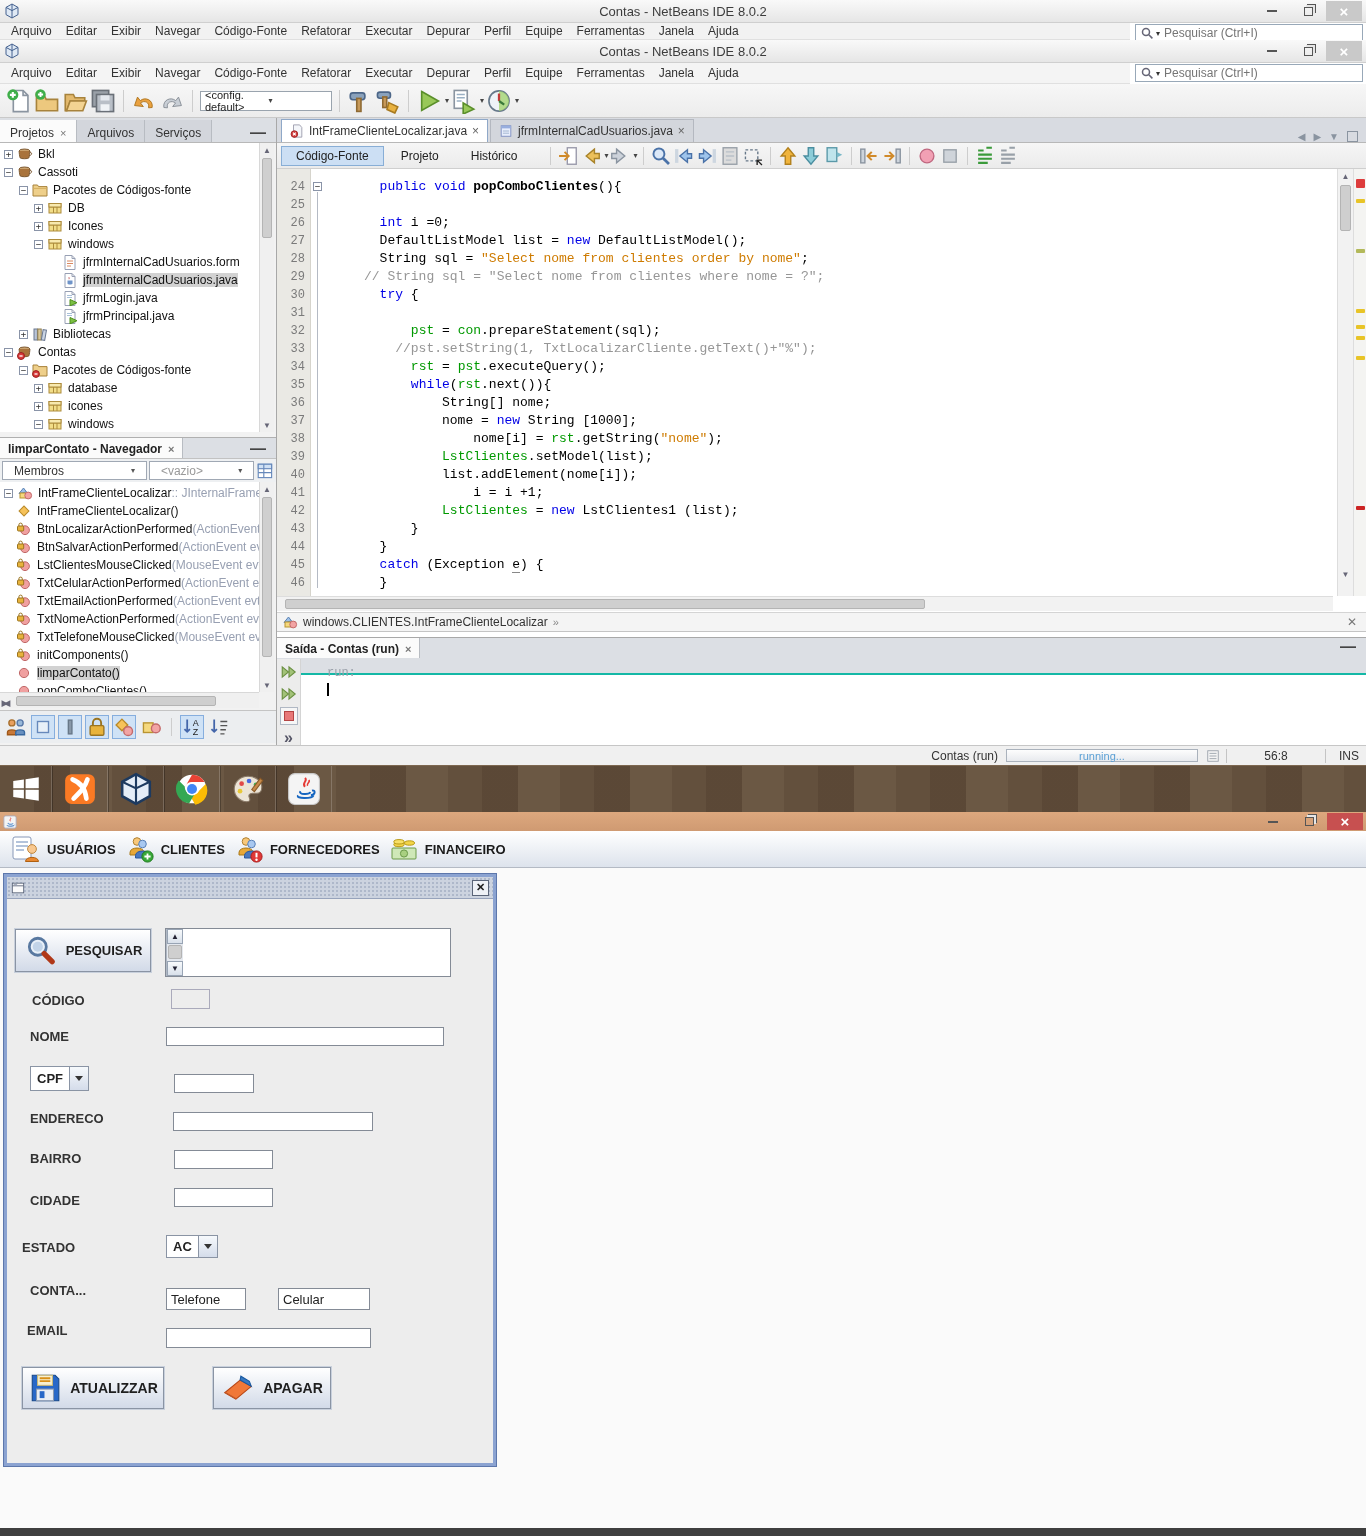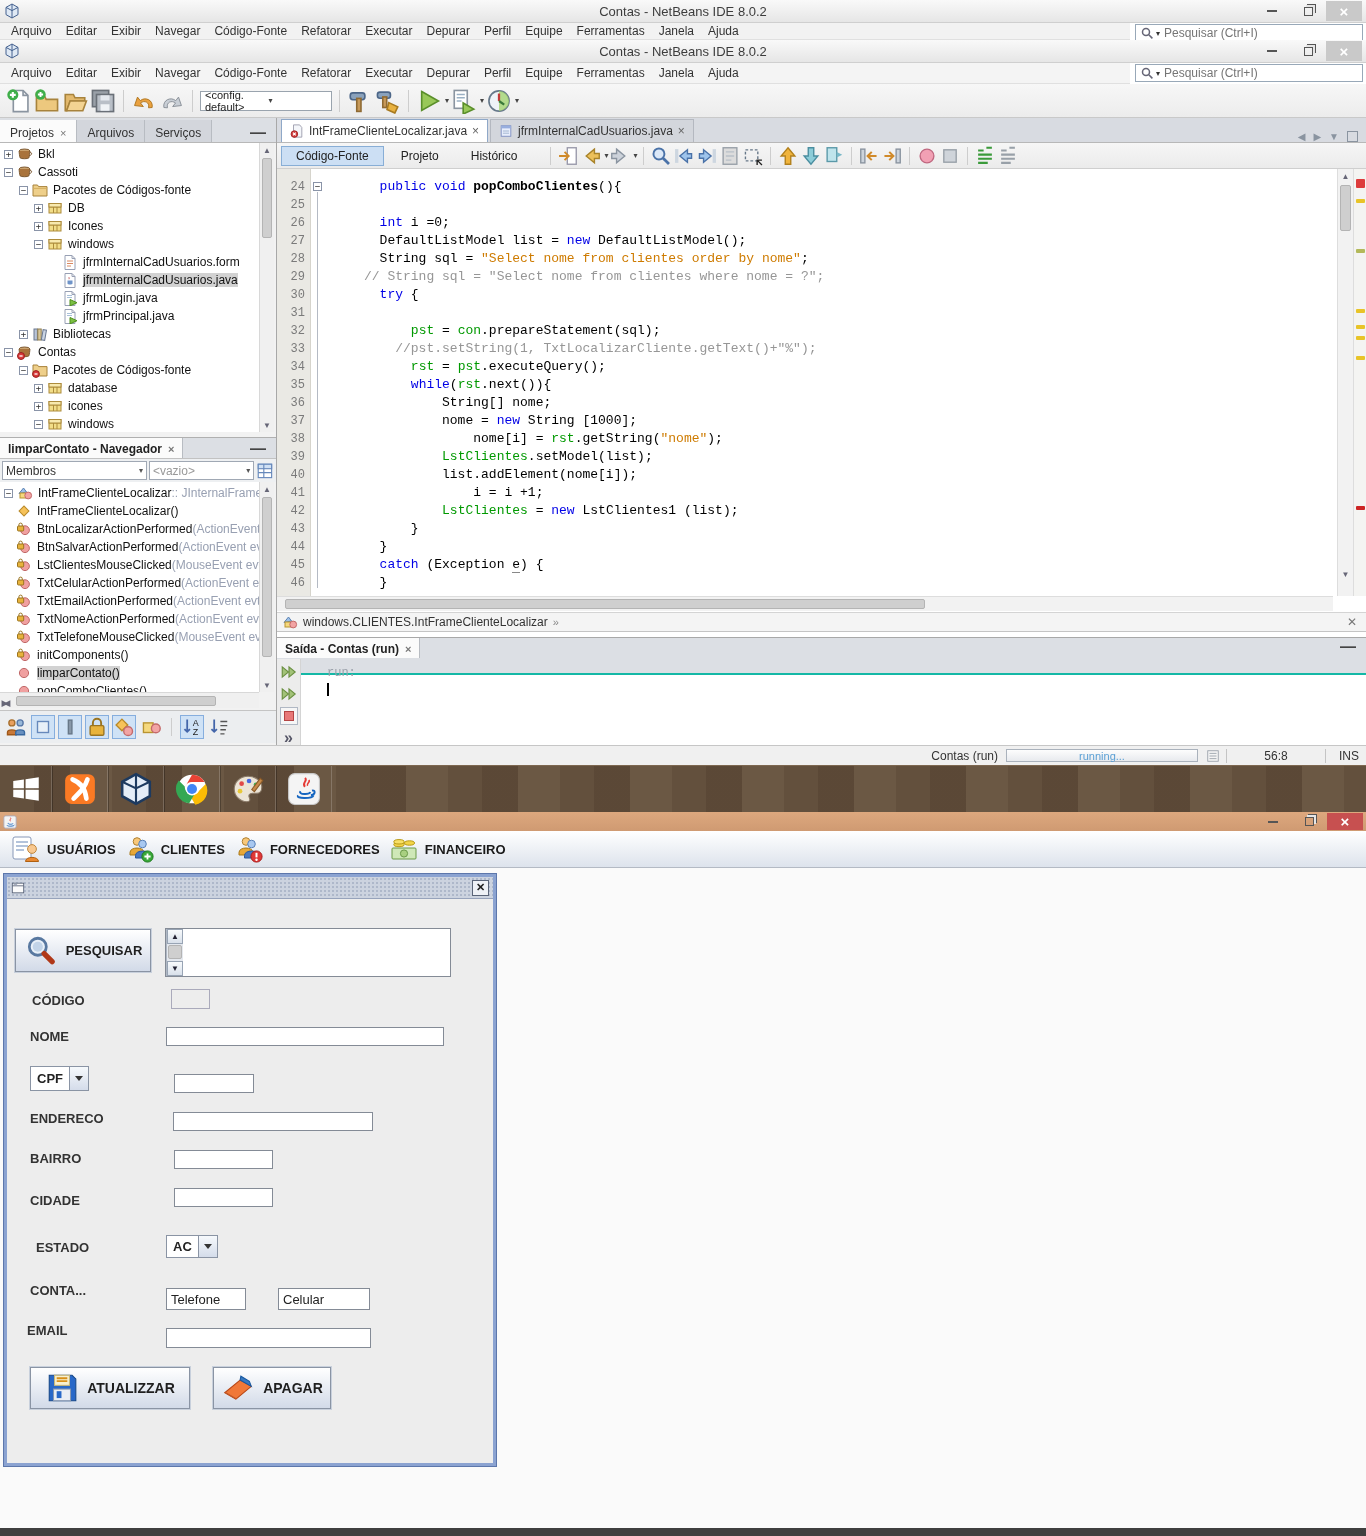--- a/index.html
+++ b/index.html
@@ -43,21 +43,21 @@
 .vthumb{position:absolute;left:2px;right:2px;background:#cfcfcf;border:1px solid #b4b4b4;border-radius:2px}
 .sarrow{position:absolute;left:0;right:0;height:14px;display:flex;align-items:center;justify-content:center}
 .trow{height:18px;display:flex;align-items:center;font-size:12px;white-space:nowrap;color:#111;overflow:hidden}
 .toggle{width:9px;height:9px;border:1px solid #8a94a8;background:#fff;color:#333;font-size:9px;line-height:7px;text-align:center;margin:0 4px 0 2px;flex:none;font-family:"DejaVu Sans Mono",monospace}
 .tlabel{margin-left:5px}
 .tlabel.sel{background:#d2d2d2}
 .mparam{color:#98a0b2}
 #nav-header{position:absolute;left:0;top:319px;width:276px;height:22px;background:#dcdfe4;border-top:1px solid #b0b0b0;border-bottom:1px solid #c2c2c2;display:flex;align-items:flex-end}
 .ntab{height:20px;background:#fbfbfb;border-right:1px solid #b8bcc2;padding:2px 8px 0;font-size:12px;font-weight:bold;color:#222;display:flex;gap:6px;align-items:center}
 #nav-combos{position:absolute;left:0;top:341px;width:276px;height:23px;background:#eef0f2;display:flex;align-items:center;gap:2px;padding:0 2px}
-.ncombo{height:19px;border:1px solid #a0a8b4;background:#fff;display:flex;align-items:center;font-size:12px;color:#333;padding:0 3px;gap:16px}
+.ncombo{height:19px;border:1px solid #a0a8b4;background:#fff;display:flex;align-items:center;font-size:12px;color:#333;padding:0 11px;gap:16px}
 .ncombo .caret{font-size:8px;color:#555;margin-left:auto}
 #nav-members{position:absolute;left:0;top:364px;width:259px;height:210px;background:#fff;overflow:hidden;padding-top:2px}
 #nav-hscroll{position:absolute;left:0;top:574px;width:259px;height:16px;background:#f0f0f0;border-top:1px solid #d8d8d8;font-size:9px;color:#667}
 #nav-filterbar{position:absolute;left:0;top:592px;width:276px;height:33px;background:#eceef0;border-top:1px solid #c4c4c4;display:flex;align-items:center;gap:3px;padding:0 4px}
 .fbtn{width:24px;height:24px;display:flex;align-items:center;justify-content:center;border:1px solid transparent}
 .fbtn.toggled{background:#cfe2f6;border:1px solid #86aede}
 
 #editor-area{position:absolute;left:277px;top:0;width:1089px;height:519px;background:#fff}
 #editor-tabs{height:25px;background:#d8dbe1;border-bottom:1px solid #b8b8b8;display:flex;align-items:flex-end;padding-left:4px}
 .etab{height:23px;display:flex;align-items:center;gap:5px;padding:0 8px;font-size:12px;color:#333;background:#d3d6dc;border:1px solid #b4b8c0;border-bottom:none;margin-right:2px}
@@ -1157,36 +1157,36 @@
 
       <span class="flabel" style="left:23px;top:234px">ENDERECO</span>
       <input class="tf" style="left: 166px; top: 235px; width: 200px; height: 19px;">
 
       <span class="flabel" style="left:23px;top:274px">BAIRRO</span>
       <input class="tf" style="left: 167px; top: 273px; width: 99px; height: 19px;">
 
       <span class="flabel" style="left:23px;top:316px">CIDADE</span>
       <input class="tf" style="left: 167px; top: 311px; width: 99px; height: 19px;">
 
-      <span class="flabel" style="left:29px;top:363px">ESTADO</span>
+      <span class="flabel" style="left:15px;top:363px">ESTADO</span>
       <div class="combo" style="left:159px;top:358px;height:23px">
         <span class="cval">AC</span>
         <span class="carrow">
             <span class="tri"></span>
           </span>
       </div>
 
       <span class="flabel" style="left:23px;top:406px">CONTA...</span>
       <input class="tf" style="left: 159px; top: 411px; width: 80px; height: 22px;" value="Telefone">
       <input class="tf" style="left: 271px; top: 411px; width: 92px; height: 22px;" value="Celular">
 
       <span class="flabel" style="left:20px;top:446px">EMAIL</span>
       <input class="tf" style="left: 159px; top: 451px; width: 205px; height: 20px;">
 
-      <div class="mbtn" style="left:23px;top:490px;width:160px;height:42px">
+      <div class="mbtn" style="left:15px;top:490px;width:142px;height:42px">
         <span class="ic32"><svg viewBox="0 0 32 32">
               <path d="M4 4h21.5L29 7.5V28H4z" fill="#2868c8" stroke="#184888"></path>
               <rect x="9" y="4" width="14" height="9.5" fill="#f8f0d0" stroke="#c8b878"></rect>
               <path d="M11 6.8h10M11 9.6h10" stroke="#d89018" stroke-width="1.7"></path>
               <rect x="8" y="17" width="16" height="11" fill="#eaeef4" stroke="#8898b0"></rect>
               <rect x="11" y="19" width="4.5" height="6.5" fill="#2868c8"></rect>
             </svg></span>
         <span>ATUALIZZAR</span>
       </div>
       <div class="mbtn" style="left:206px;top:490px;width:118px;height:42px">

